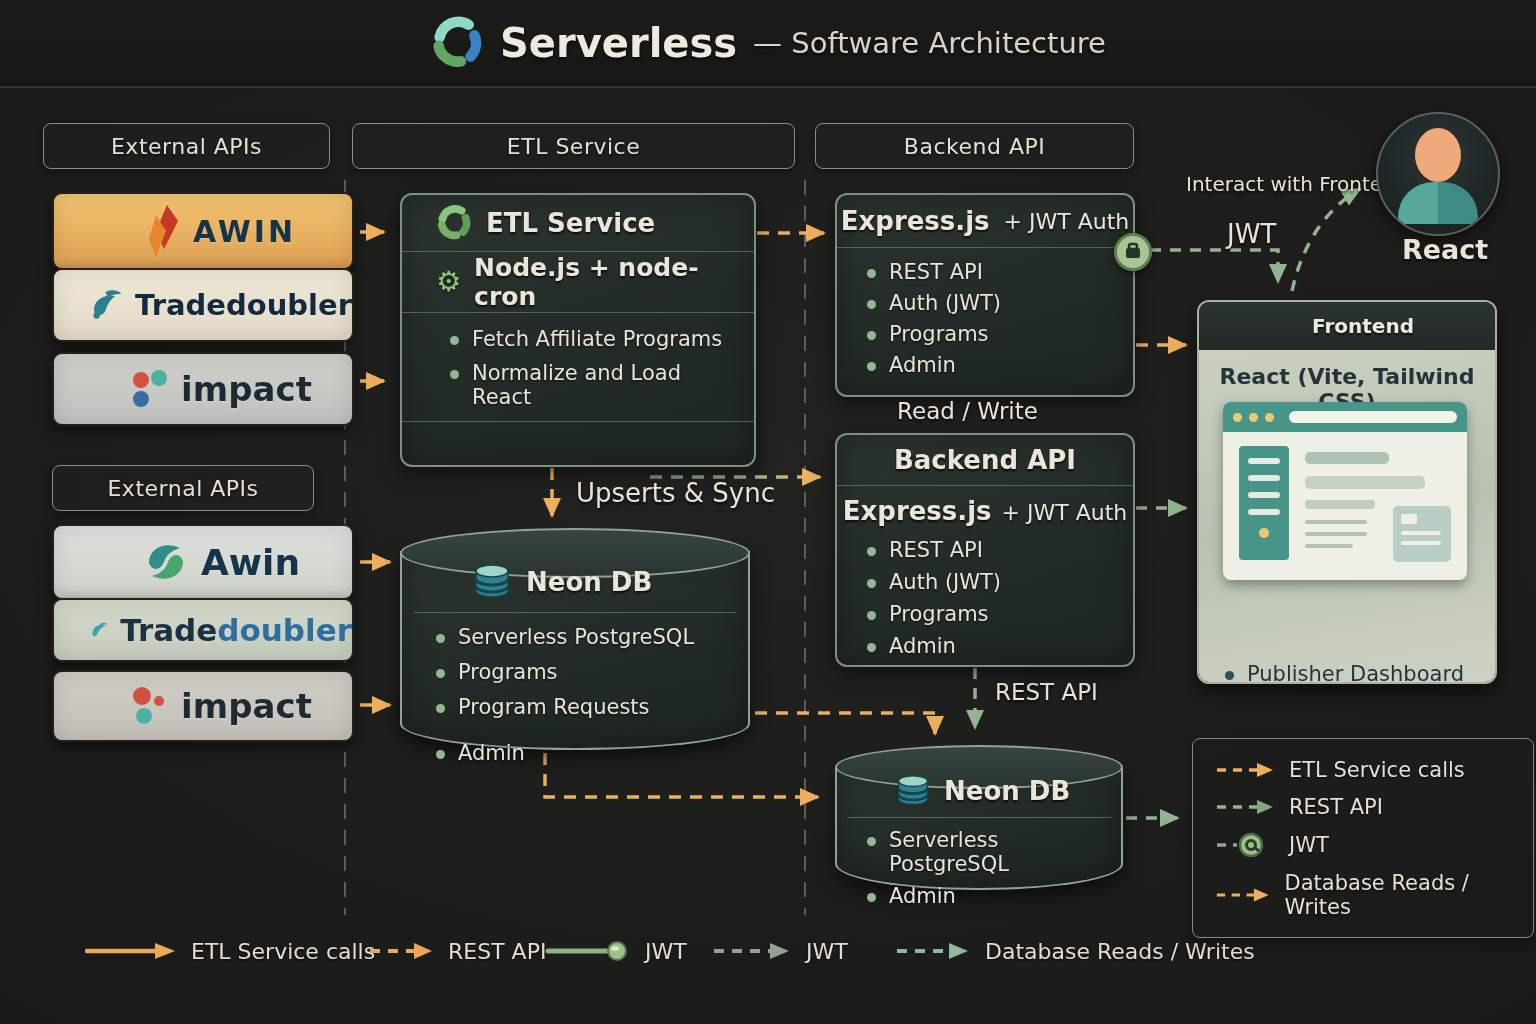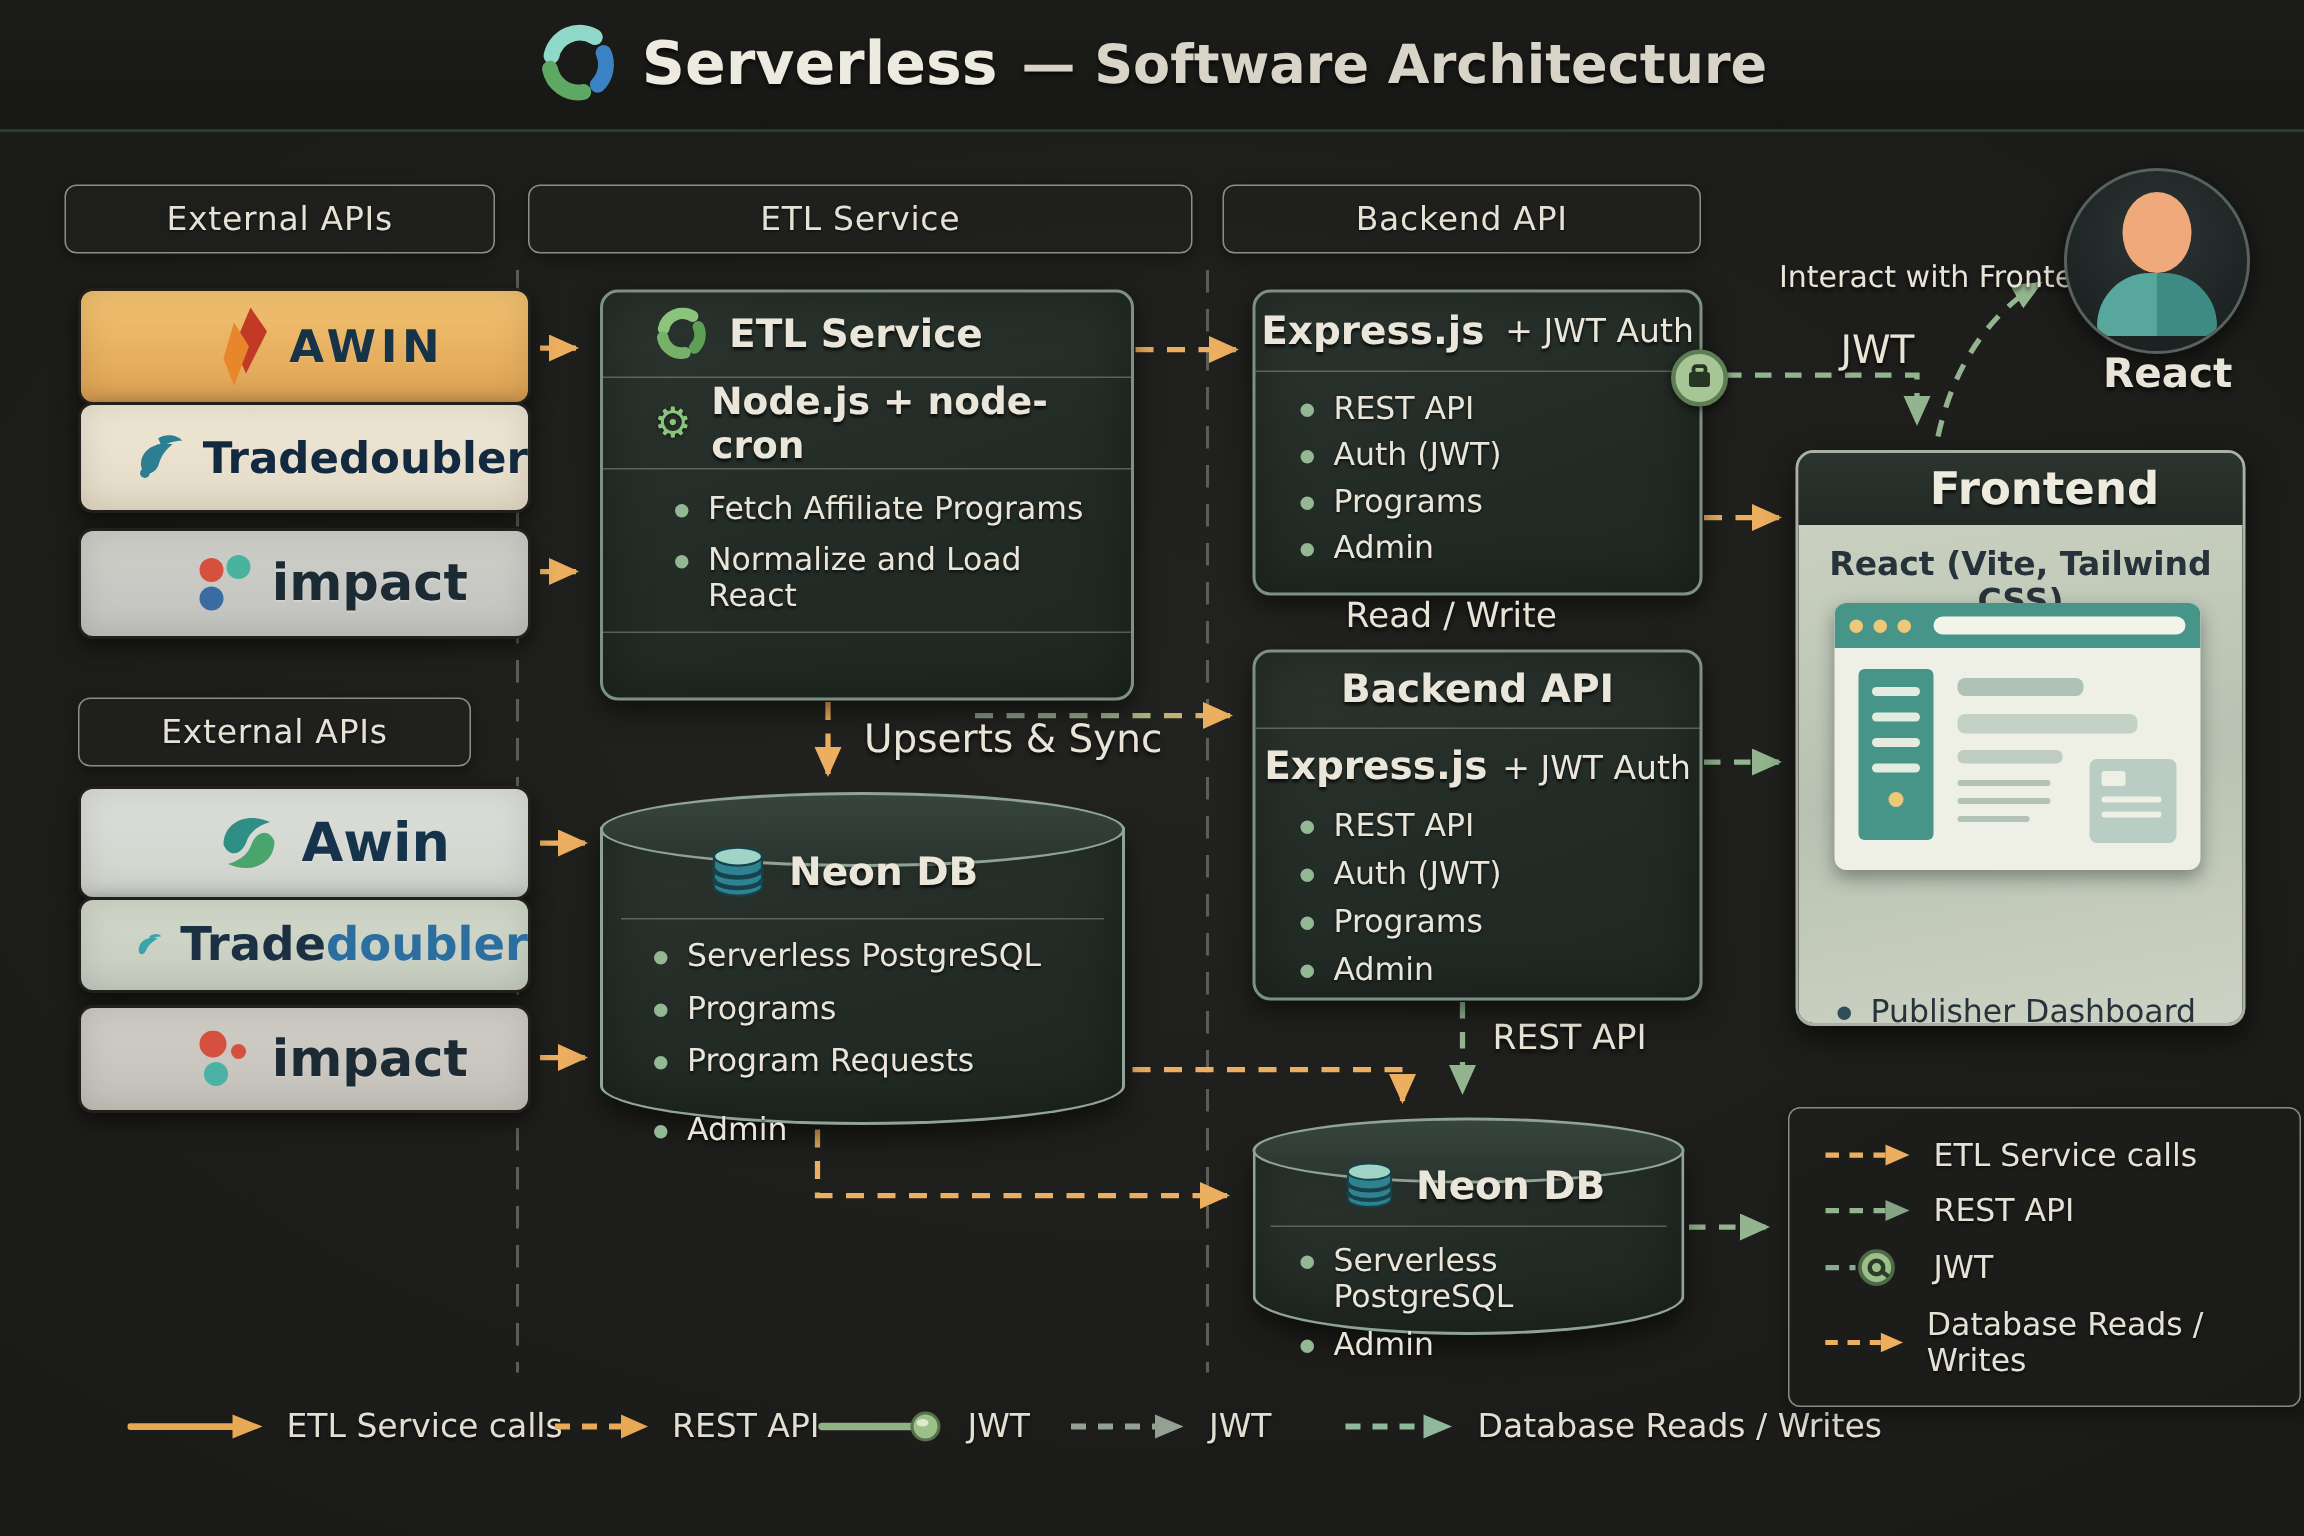--- a/index.html
+++ b/index.html
@@ -6,41 +6,41 @@
   .stage{
     position:relative;width:1536px;height:1024px;overflow:hidden;
     font-family:"DejaVu Sans","Liberation Sans",sans-serif;
     background:radial-gradient(130% 120% at 50% 45%, #222220 0%, #1a1a18 55%, #121210 100%);
     color:#eae6da;
   }
   .abs{position:absolute;}
   
   .hdr{position:absolute;left:0;top:0;width:100%;height:86px;display:flex;align-items:center;justify-content:center;gap:16px;border-bottom:2px solid #2c3a34;background:linear-gradient(#1c1c1a,#171715);}
   .brand{font-size:40px;font-weight:800;color:#edeadf;text-shadow:0 2px 3px rgba(0,0,0,.7);}
-  .brand-sub{font-size:36px;font-weight:700;color:#d8d4c8;text-shadow:0 2px 3px rgba(0,0,0,.7);text-align:center;}
+  .brand-sub{font-size:29px;font-weight:400;color:#d8d4c8;text-shadow:0 2px 3px rgba(0,0,0,.7);text-align:center;}
   
   .colhdr{position:absolute;height:44px;border:1.5px solid #8d8d85;border-radius:8px;background:rgba(32,34,32,.55);display:flex;align-items:center;justify-content:center;font-size:22px;color:#e5e1d5;letter-spacing:.5px;text-shadow:0 1px 2px rgba(0,0,0,.7);box-shadow:0 3px 10px rgba(0,0,0,.4);}
   
   .card{position:absolute;left:52px;width:261px;border-radius:10px;border:2px solid #23201c;display:flex;align-items:center;justify-content:center;gap:12px;box-shadow:0 5px 14px rgba(0,0,0,.55), inset 0 0 22px rgba(0,0,0,.12);padding-left:37px;}
   .card-text{font-weight:700;text-shadow:0 1px 1px rgba(255,255,255,.25);}
   
   .box{position:absolute;background:linear-gradient(160deg,#2b342e 0%,#232b26 55%,#1f2722 100%);border:2px solid #7d9183;border-radius:12px;box-shadow:0 6px 18px rgba(0,0,0,.55), inset 0 0 34px rgba(0,0,0,.3);color:#eae6da;}
   .box-hd{display:flex;align-items:center;gap:14px;border-bottom:1.5px solid rgba(150,170,158,.45);font-size:26px;font-weight:600;text-shadow:0 2px 2px rgba(0,0,0,.7);}
   .blt{display:flex;align-items:flex-start;gap:13px;font-size:21px;color:#e9e5d9;text-shadow:0 1px 2px rgba(0,0,0,.7);}
   .dot{width:9px;height:9px;border-radius:50%;background:#93b893;flex:none;margin-top:9px;}
   ul.blts{list-style:none;margin:0;padding:0;}
   
   .cyl-top{position:absolute;left:0;right:0;top:0;height:46px;border-radius:50%;border:2px solid #8fa396;background:linear-gradient(#38453e,#2a352f);z-index:2;}
   .cyl-body{position:absolute;left:0;right:0;top:23px;bottom:0;border:2px solid #8fa396;border-top:none;border-radius:0 0 50% 50% / 0 0 26px 26px;background:linear-gradient(165deg,#2b342e 0%,#222a25 60%,#1e2621 100%);box-shadow:0 8px 18px rgba(0,0,0,.55), inset 0 0 34px rgba(0,0,0,.3);}
   .cyl-content{position:absolute;left:0;right:0;top:30px;z-index:3;}
   
   .edge{position:absolute;color:#e8e4d8;text-shadow:0 2px 3px rgba(0,0,0,.8);}
   
   .fe{position:absolute;border:2px solid #a9b1a3;border-radius:12px;overflow:hidden;box-shadow:0 8px 20px rgba(0,0,0,.6);}
-  .fe-hd{height:48px;background:linear-gradient(#2c342f,#232a26);display:flex;align-items:center;justify-content:center;font-size:30px;font-weight:700;color:#edeade;border-bottom:2px solid #9aa598;text-shadow:0 2px 2px rgba(0,0,0,.7);padding-left:32px;}
+  .fe-hd{height:48px;background:linear-gradient(#2c342f,#232a26);display:flex;align-items:center;justify-content:center;font-size:20px;font-weight:700;color:#edeade;border-bottom:2px solid #9aa598;text-shadow:0 2px 2px rgba(0,0,0,.7);padding-left:32px;}
   .fe-body{position:absolute;left:0;right:0;top:48px;bottom:0;background:linear-gradient(170deg,#c9d0c0 0%,#b9c2b2 50%,#cdd3c4 100%);}
   
   .legend-panel{position:absolute;border:1.5px solid #8a8a82;border-radius:8px;background:rgba(28,30,28,.35);display:flex;flex-direction:column;justify-content:space-around;padding:12px 10px 12px 22px;box-shadow:0 4px 12px rgba(0,0,0,.4);}
   .lg-row{display:flex;align-items:center;gap:14px;font-size:21px;color:#e5e1d5;text-shadow:0 1px 2px rgba(0,0,0,.7);}
   .bl-item{position:absolute;display:flex;align-items:center;gap:14px;font-size:22px;color:#e2ded2;text-shadow:0 1px 2px rgba(0,0,0,.7);top:933px;height:36px;}
   .gear{font-size:28px;color:#8cc47e;line-height:1;text-shadow:0 1px 2px rgba(0,0,0,.6);}
 </style>
 </head>
 <body>
 

